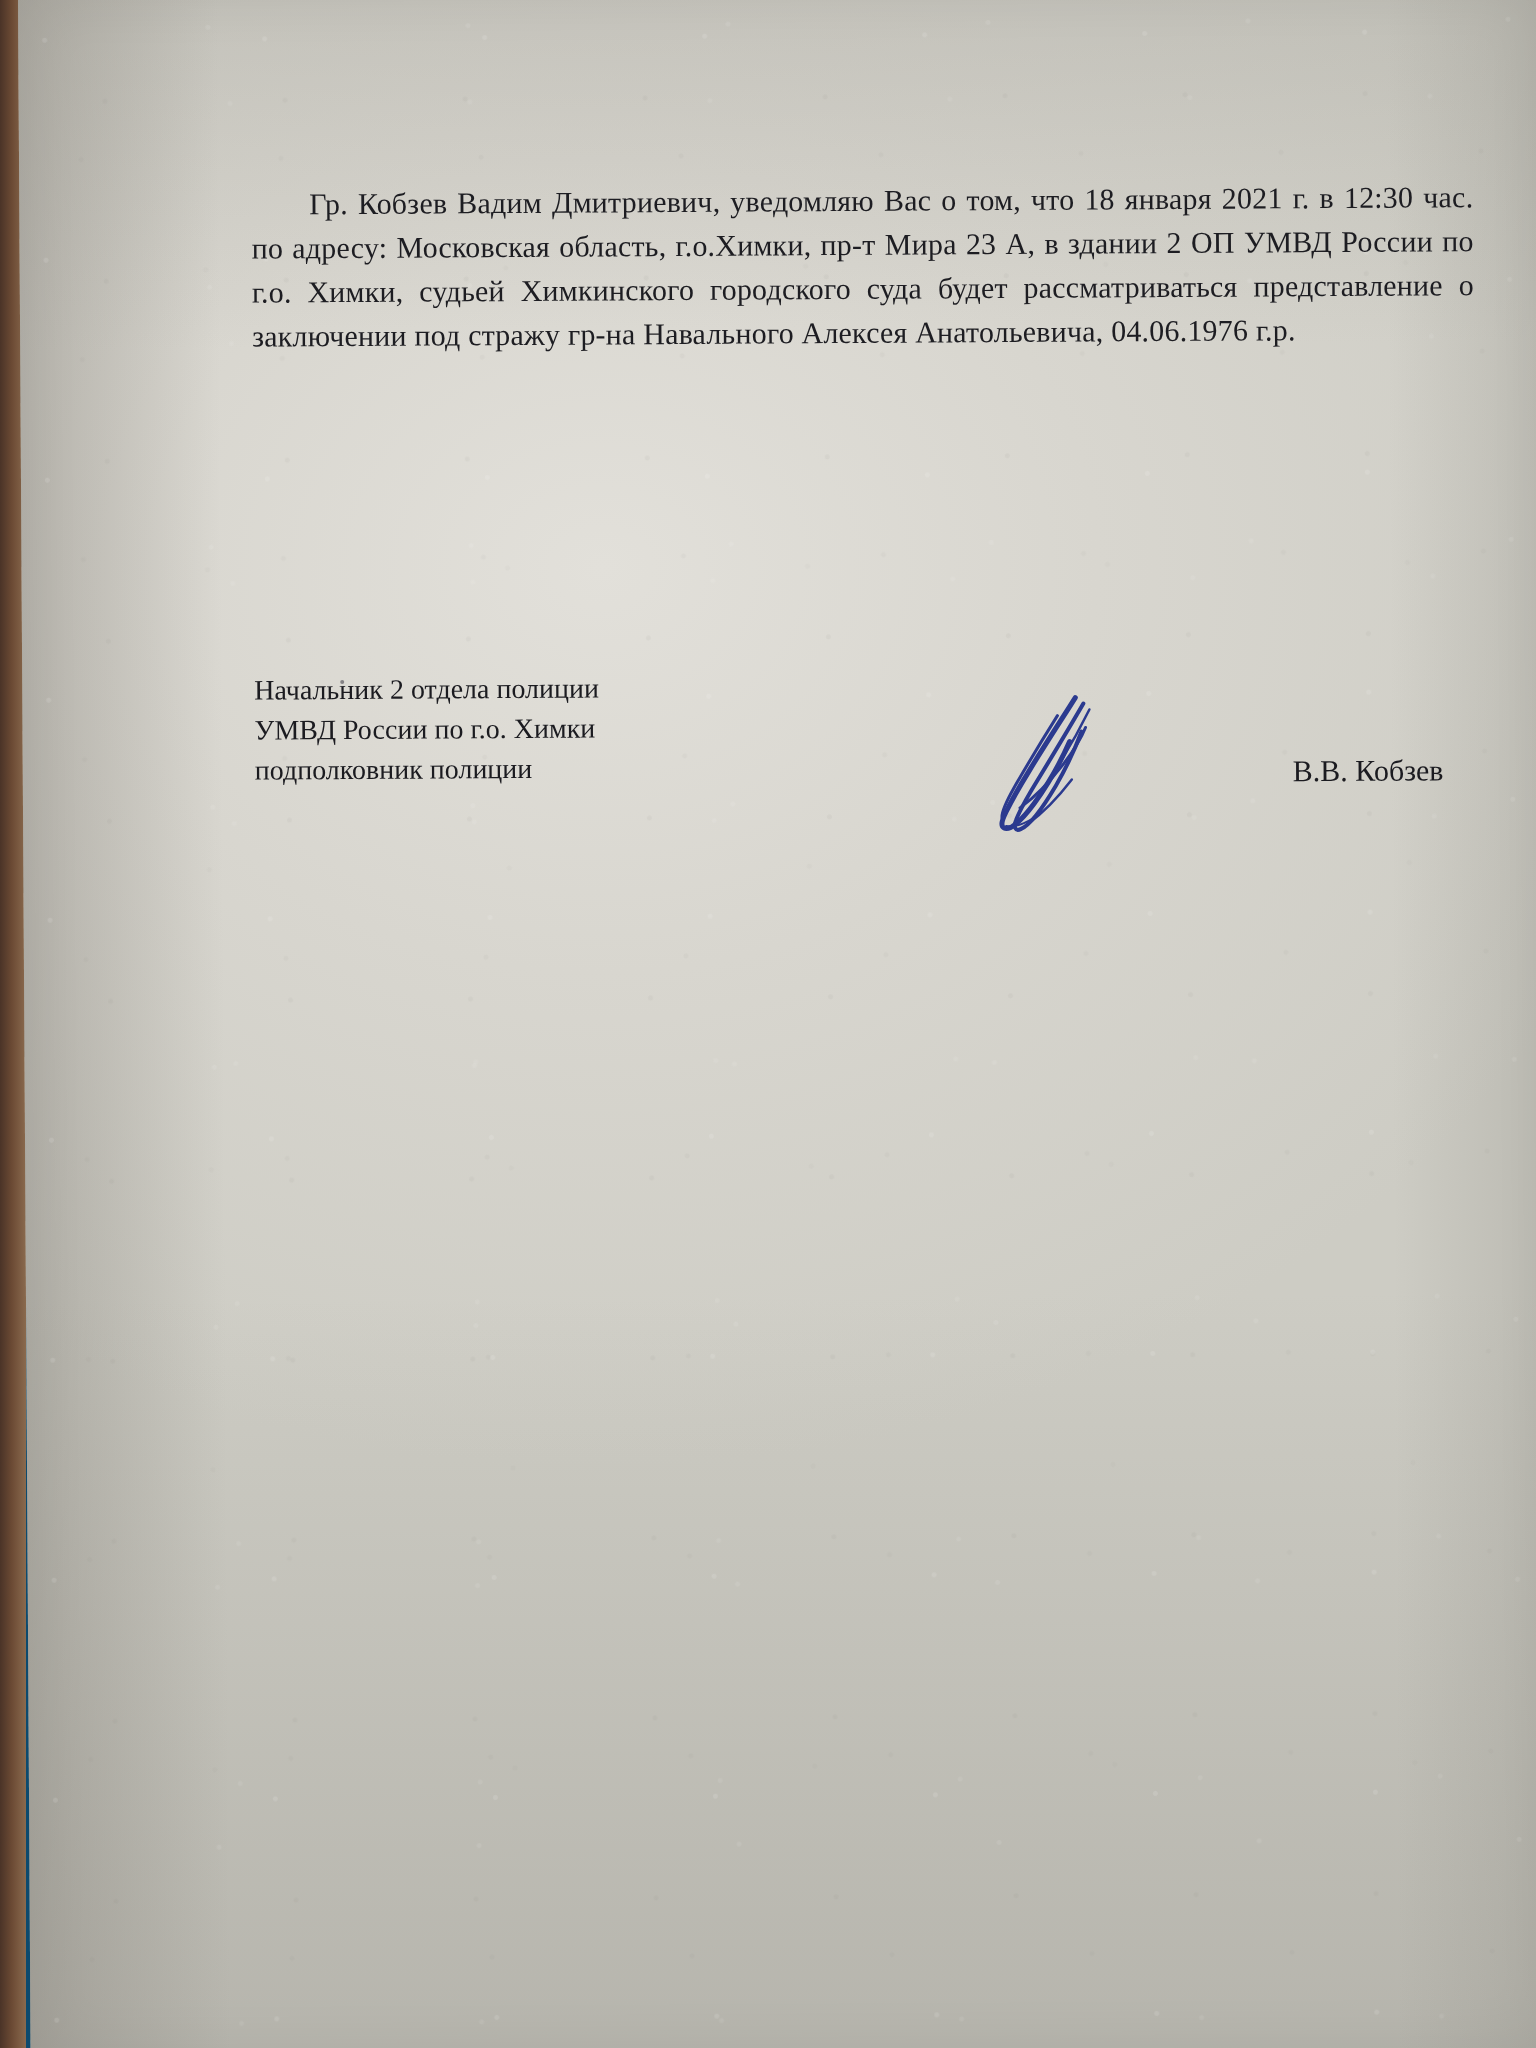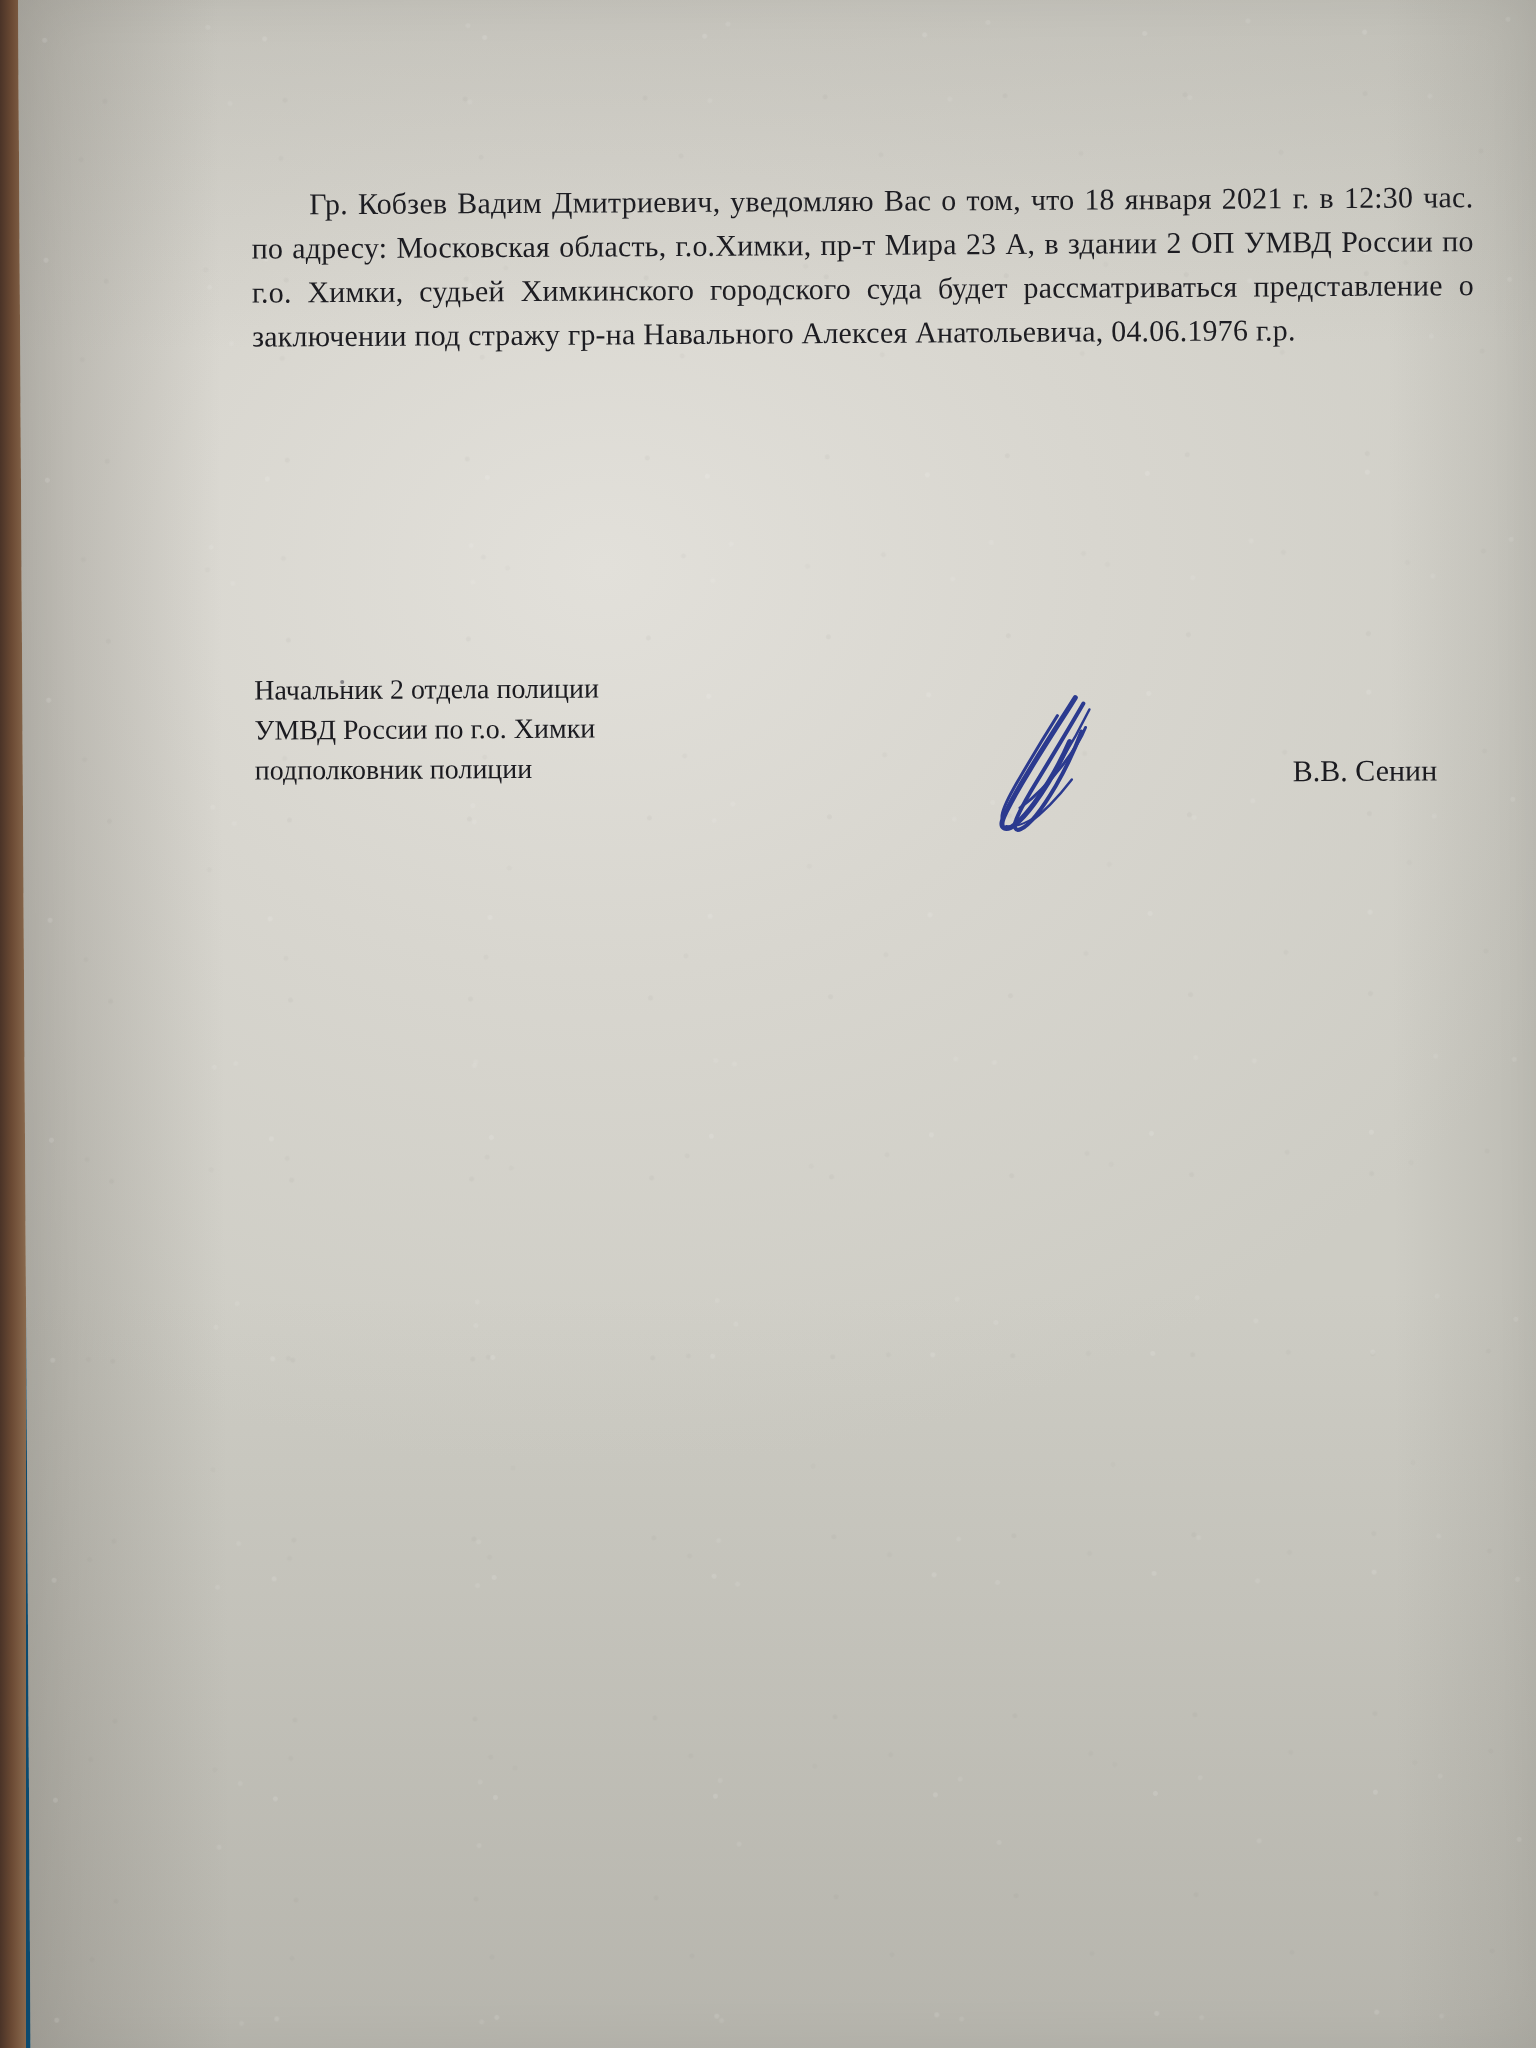--- a/index.html
+++ b/index.html
@@ -167,15 +167,15 @@
         <path d="M118 12 C104 34, 88 58, 72 84 C62 100, 54 114, 48 126 C44 134, 42 140, 46 142 C52 145, 64 134, 76 118 C90 99, 104 74, 112 56" stroke-width="5"></path>
         <path d="M126 18 C112 42, 96 68, 80 94 C70 110, 62 124, 58 134 C55 141, 57 146, 63 143 C72 139, 86 120, 98 100 C108 83, 118 62, 124 46" stroke-width="4"></path>
         <path d="M100 30 C86 52, 70 78, 56 102 C48 116, 43 126, 44 132" stroke-width="3"></path>
         <path d="M62 122 C76 112, 92 96, 106 78 C116 65, 124 52, 128 42" stroke-width="3"></path>
         <path d="M70 138 C84 128, 100 112, 114 94" stroke-width="2.5"></path>
         <path d="M132 24 C124 40, 114 58, 104 74" stroke-width="2.5"></path>
         <path d="M48 140 C58 142, 72 136, 84 126" stroke-width="2"></path>
       </g>
     </svg>
 
-    <div class="signer-name">В.В. Сенин</div>
+    <div class="signer-name">В.В. Кобзев</div>
   </div>
 </div>
 
 </body></html>

